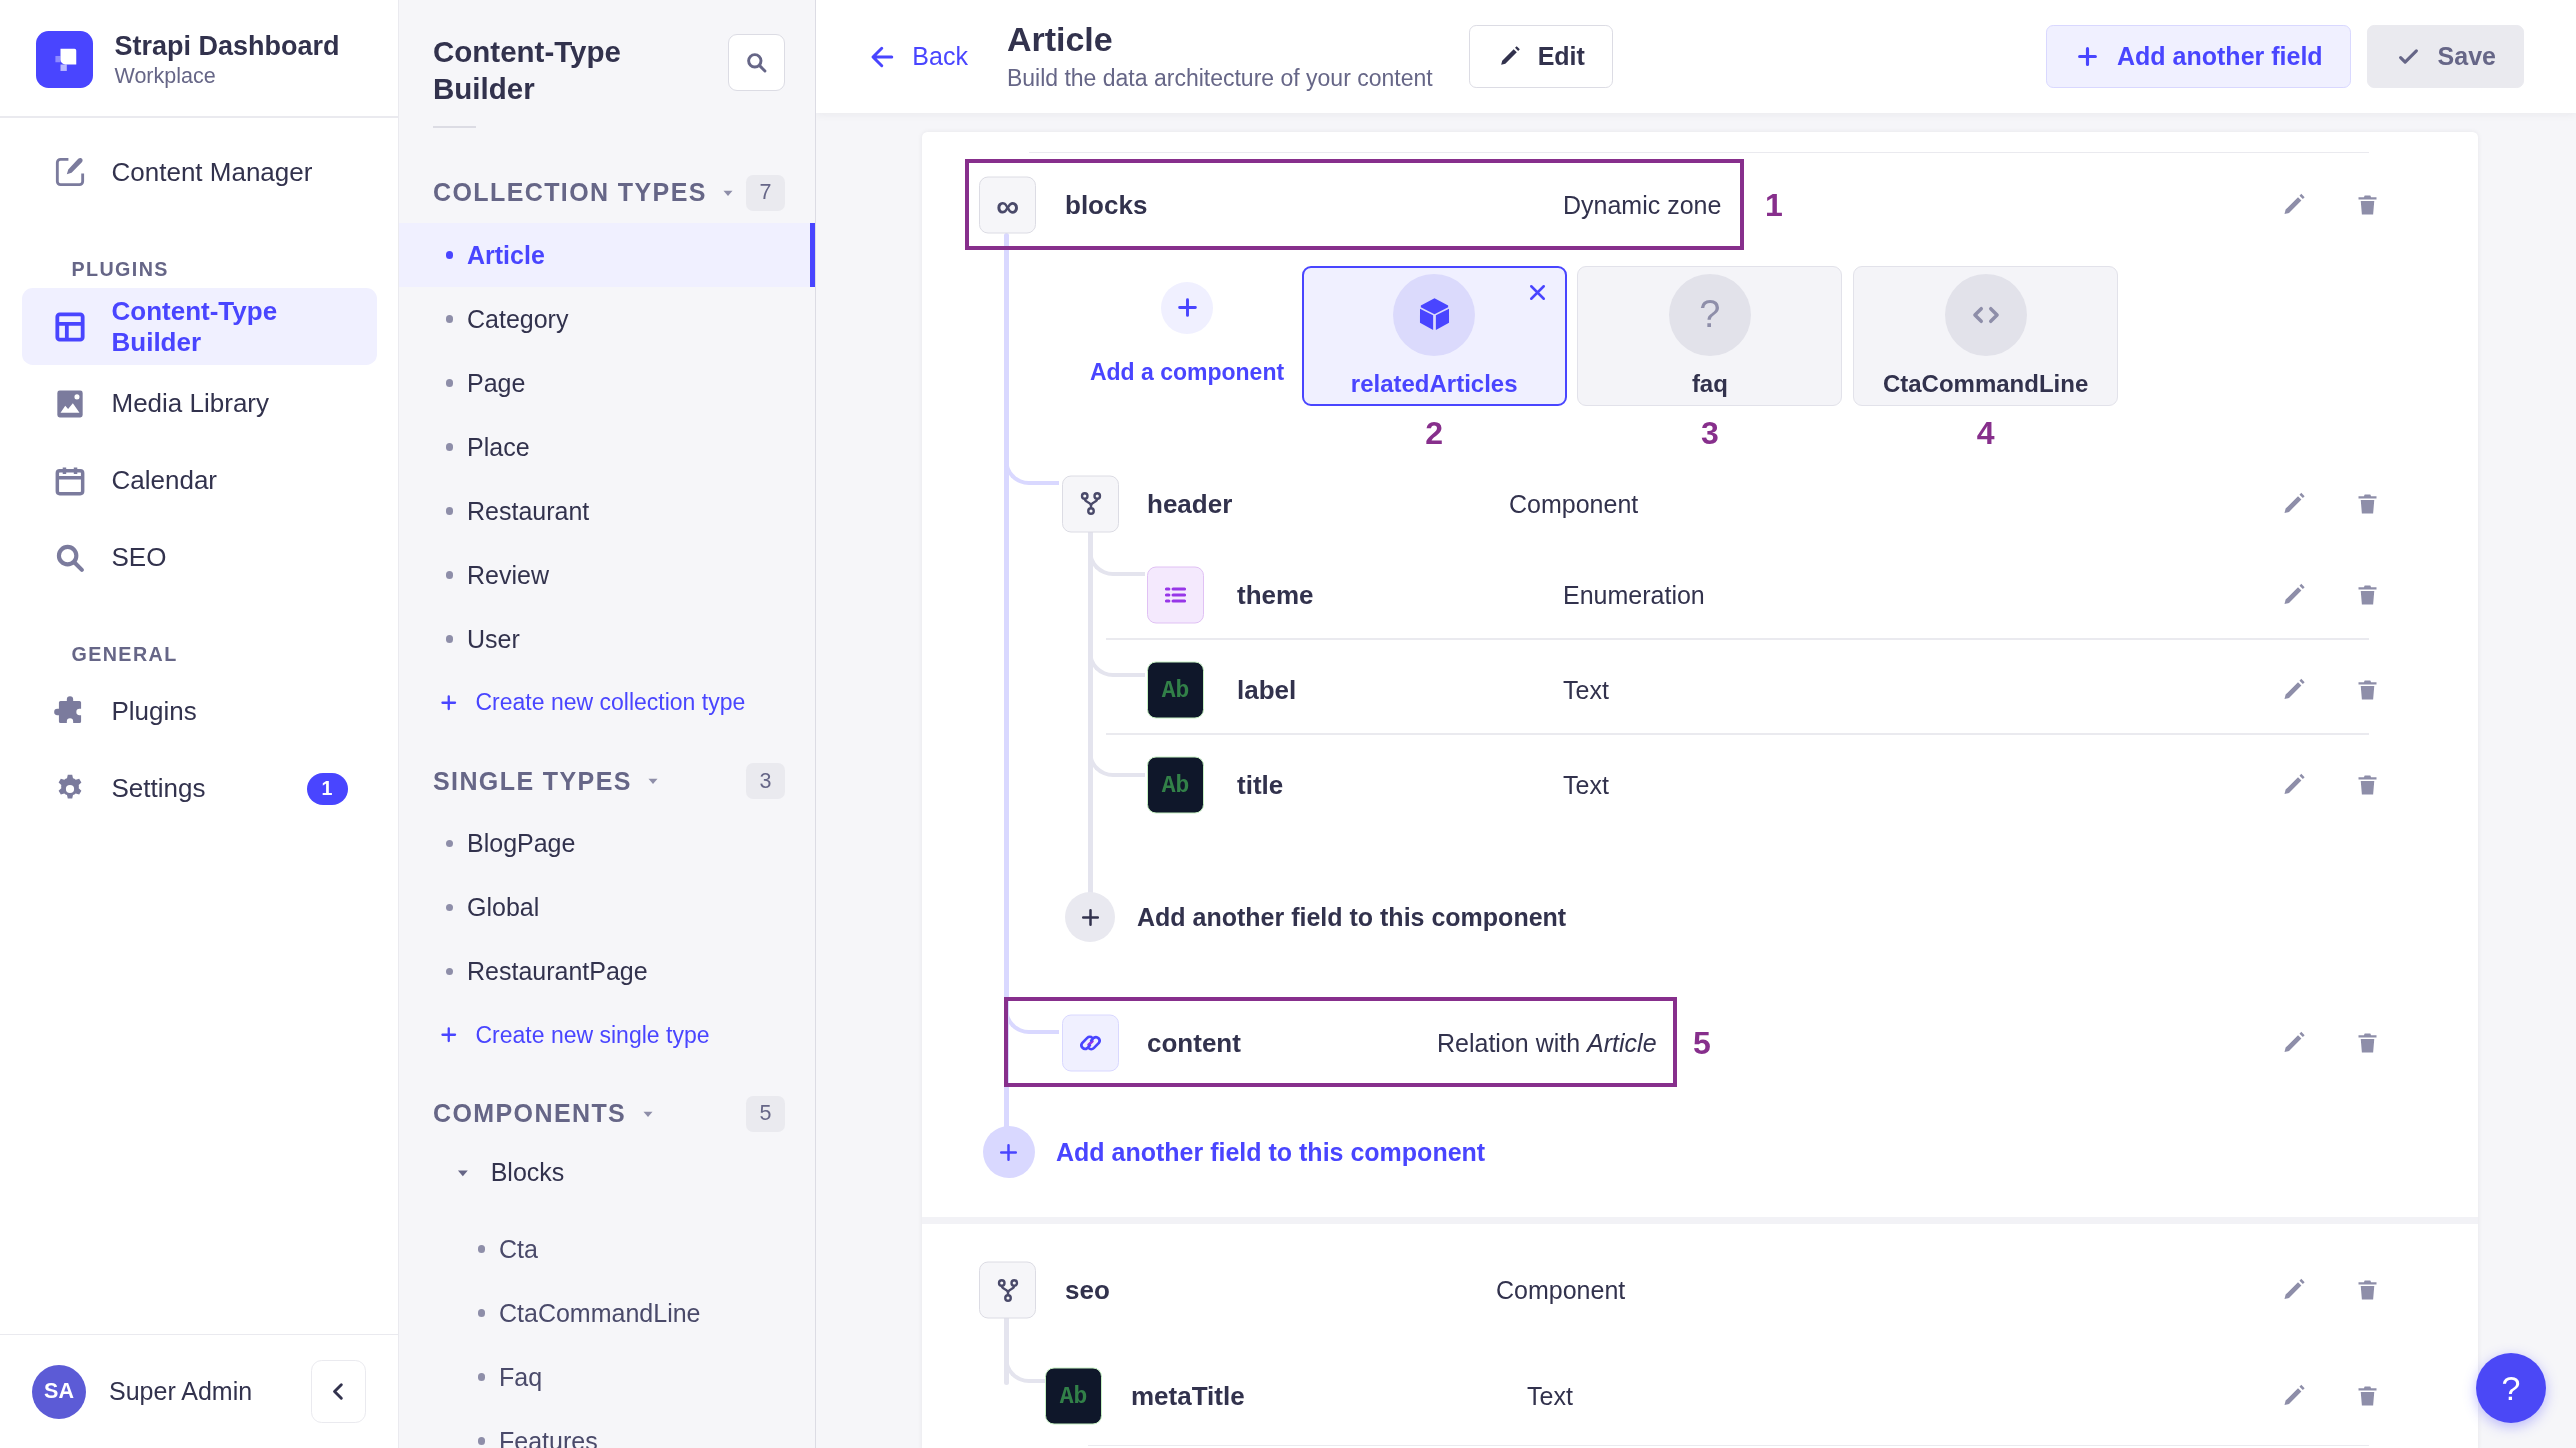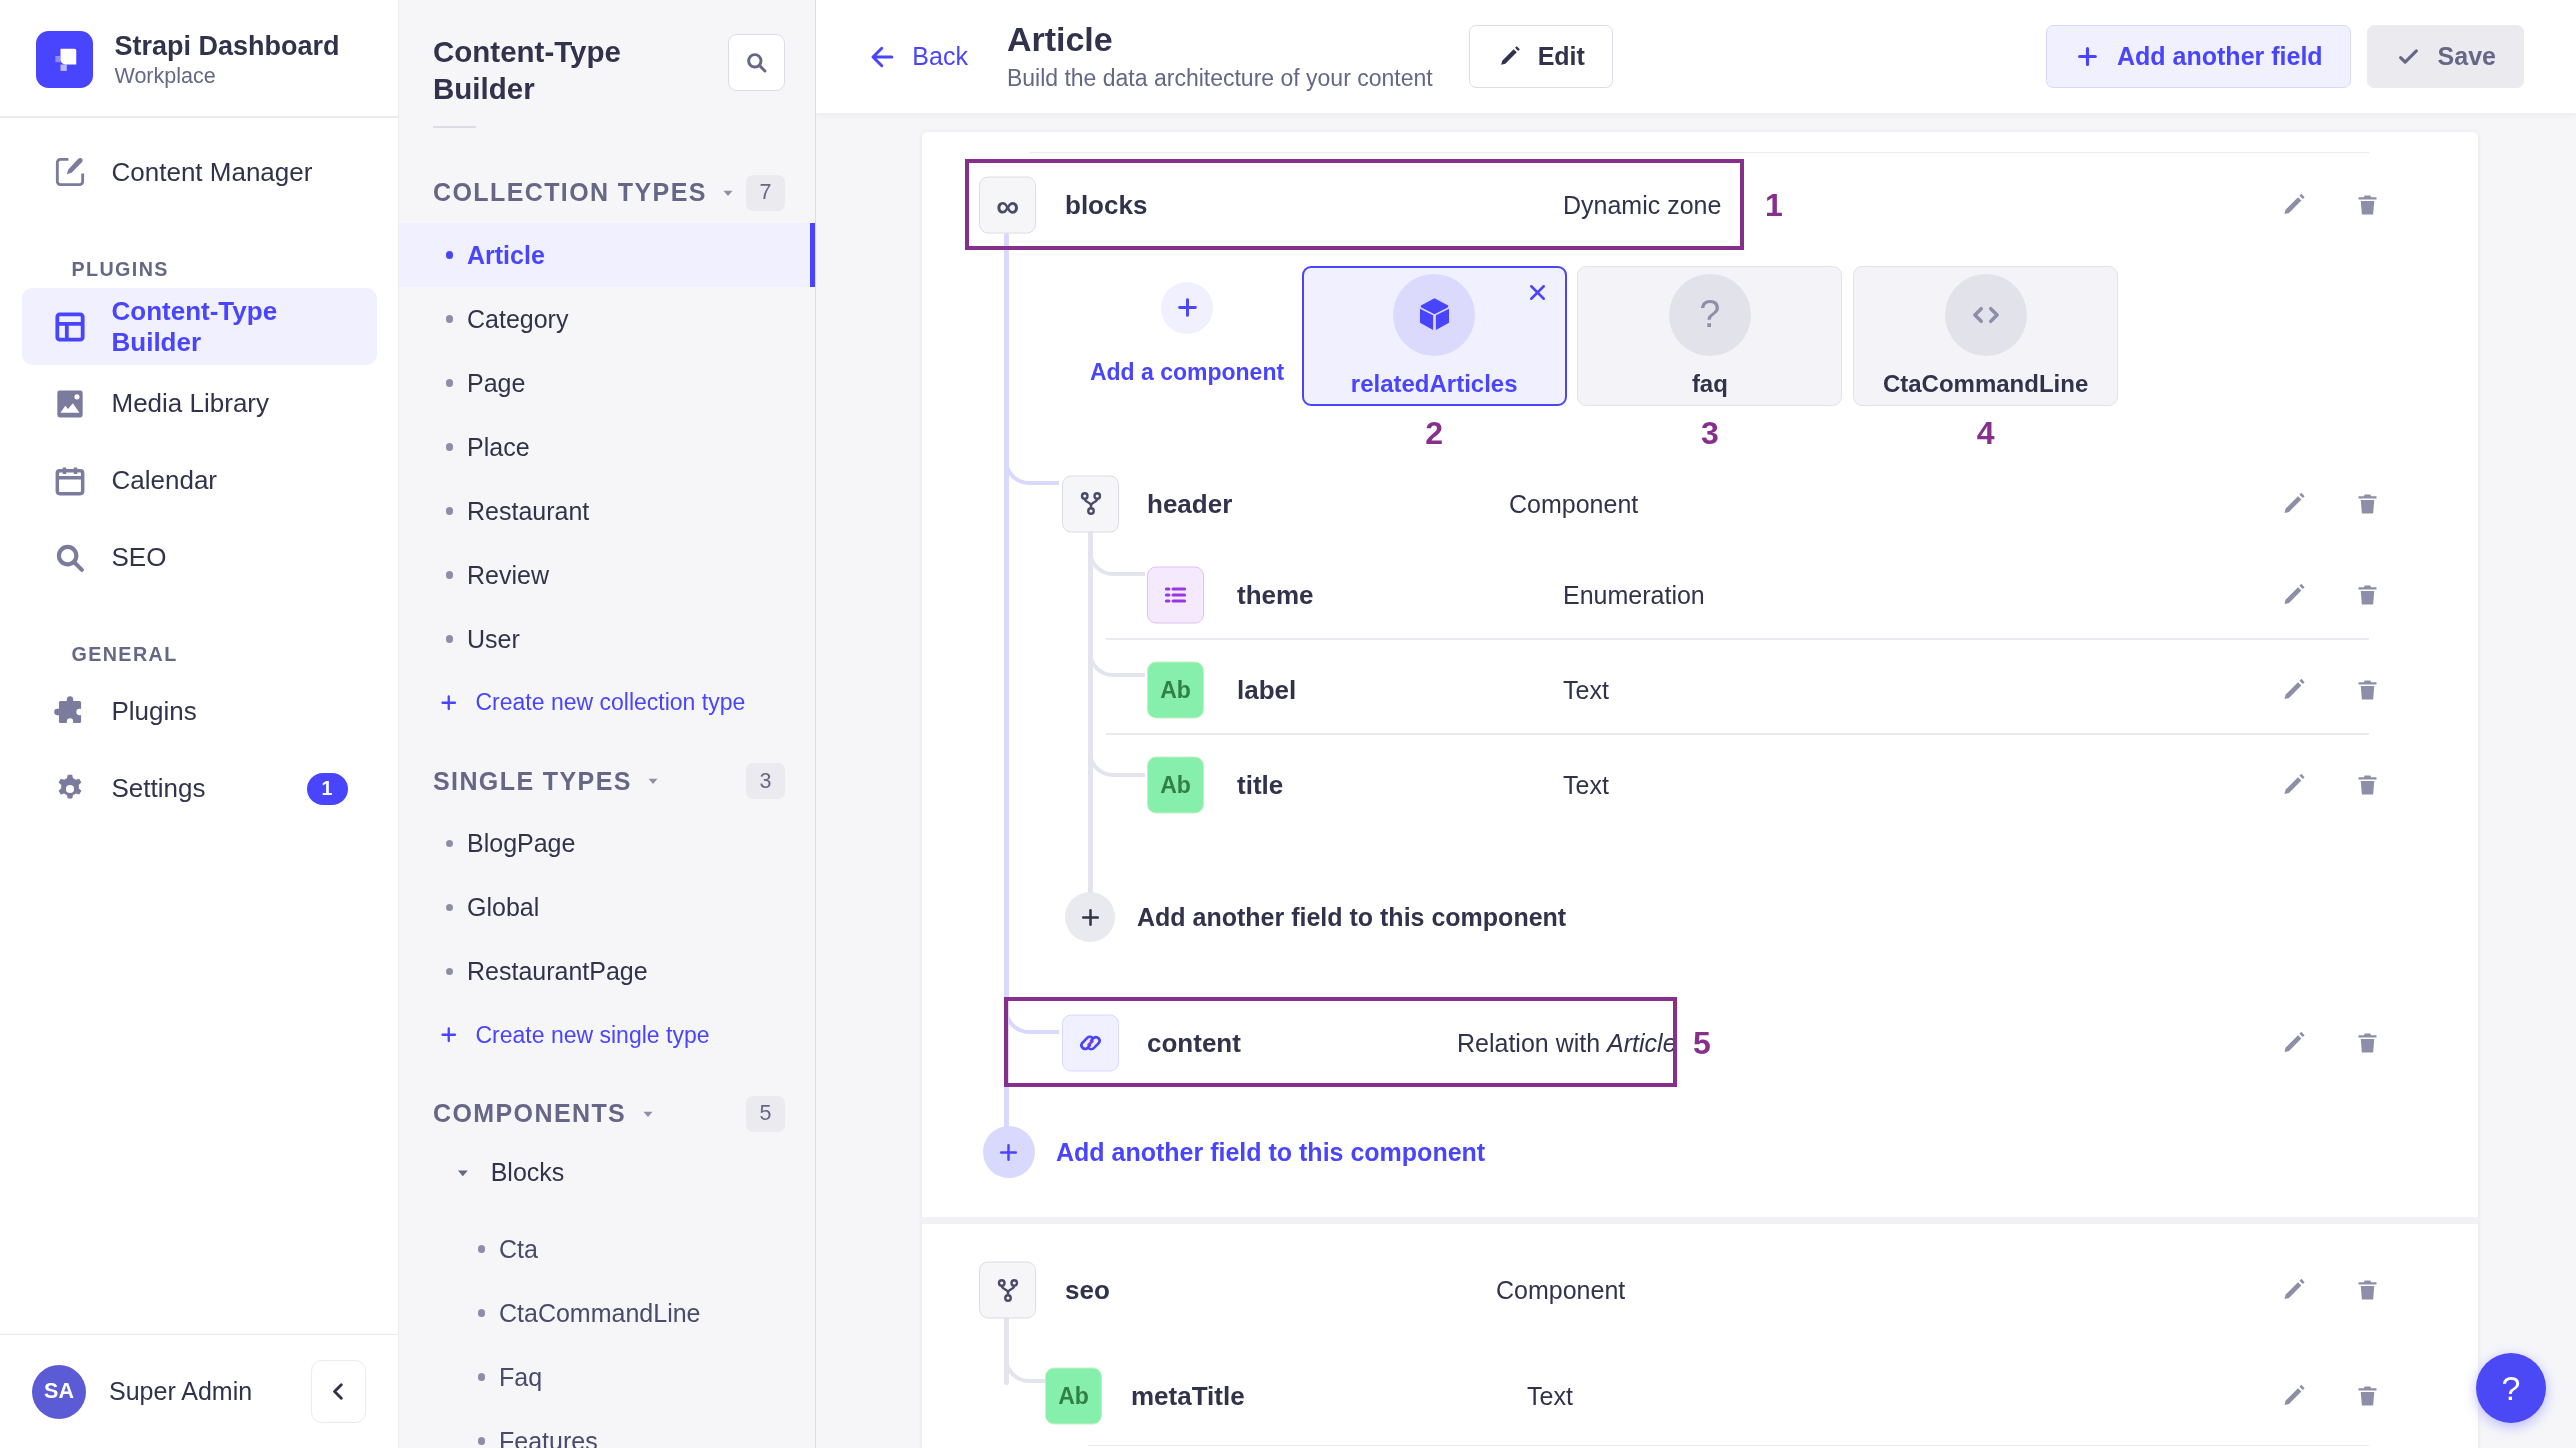--- a/index.html
+++ b/index.html
@@ -73,21 +73,21 @@
 
   .panel{position:absolute;top:132px;left:106px;width:1556px;height:1317px;background:#fff;border-radius:5.4px 5.4px 0 0;box-shadow:0 0.9px 5.4px rgba(33,33,52,.08);padding:0 50px;}
   .hr{height:1.8px;background:var(--line);margin:0 59px 0 57px;}
   .hr-top{margin-top:19.7px;}
 
   
   .frow{position:relative;height:81px;}
   .frow .ficon{position:absolute;top:50%;transform:translateY(-50%);width:57px;height:57px;border-radius:9px;display:flex;align-items:center;justify-content:center;}
   .ficon.boxy{background:#F6F6F9;border:1.8px solid var(--line2);color:#4A4A6A;}
   .ficon.enum{background:#F4E9FD;border:1.8px solid #E0C1F4;color:#9736E8;}
-  .ficon.text{background:#86efac;border:1.8px solid #C6F0C2;color:#328048;font-size:23px;font-weight:bold;}
+  .ficon.text{background:#0f172a;border:1.8px solid #C6F0C2;color:#328048;font-size:23px;font-weight:bold;font-family:Liberation Mono, monospace;}
   .ficon.rel{background:var(--accent-bg);border:1.8px solid var(--accent-border);color:var(--accent);}
   .frow .fname{position:absolute;top:50%;transform:translateY(-50%);font-size:26px;font-weight:bold;color:var(--text);}
   .frow .ftype{position:absolute;top:50%;transform:translateY(-50%);font-size:25px;color:var(--text);}
   .frow .factions{position:absolute;right:47px;top:50%;transform:translateY(-50%);display:flex;gap:47px;color:var(--text-faint);}
   .factions .act{cursor:pointer;}
   .inf{font-size:32px;font-weight:bold;line-height:1;color:#4A4A6A;}
 
   
   .tline{position:absolute;width:4.5px;border-radius:3.6px;}
   .tline.purple{background:var(--accent-border);}
@@ -584,21 +584,21 @@
       <div class="ann-box" style="left:32px;top:-5.4px;width:673px;height:90px;"></div>
       <span class="ann-num" style="left:721px;">5</span>
       <span class="ficon rel" style="left:90px;">
         <svg width="29" height="29" viewBox="0 0 24 24" fill="none" stroke-linecap="round">
           <path d="M10.5 13.5l3-3" stroke="#9736E8" stroke-width="2.4"></path>
           <path d="M9 15l-2.2 2.2a3 3 0 0 1-4.2-4.2L6.8 8.8a3 3 0 0 1 4.2 0" stroke="#4945FF" stroke-width="2.2" transform="translate(2.5 -1)"></path>
           <path d="M15 9l2.2-2.2a3 3 0 0 1 4.2 4.2l-4.2 4.2a3 3 0 0 1-4.2 0" stroke="#4945FF" stroke-width="2.2" transform="translate(-2.5 1)"></path>
         </svg>
       </span>
       <span class="fname" style="left:175px;">content</span>
-      <span class="ftype" style="left:465px;margin-left:20px;"><span>Relation with </span><span class="it">Article</span></span>
+      <span class="ftype" style="left:465px;"><span>Relation with </span><span class="it">Article</span></span>
       <span class="factions">
         <span class="act">
             <svg width="27" height="27" viewBox="0 0 24 24">
               <path fill="currentColor" d="M4 20l1-4L16 5l3 3L8 19l-4 1zM17.3 3.7l1.6-1.6 3 3-1.6 1.6-3-3z"></path>
             </svg>
           </span>
         <span class="act">
             <svg width="27" height="27" viewBox="0 0 24 24">
               <path fill="currentColor" d="M9.5 3.5h5l.7 1.5H20v2H4V5h4.8l.7-1.5zM6 8.5h12l-1 12H7l-1-12z"></path>
             </svg>

